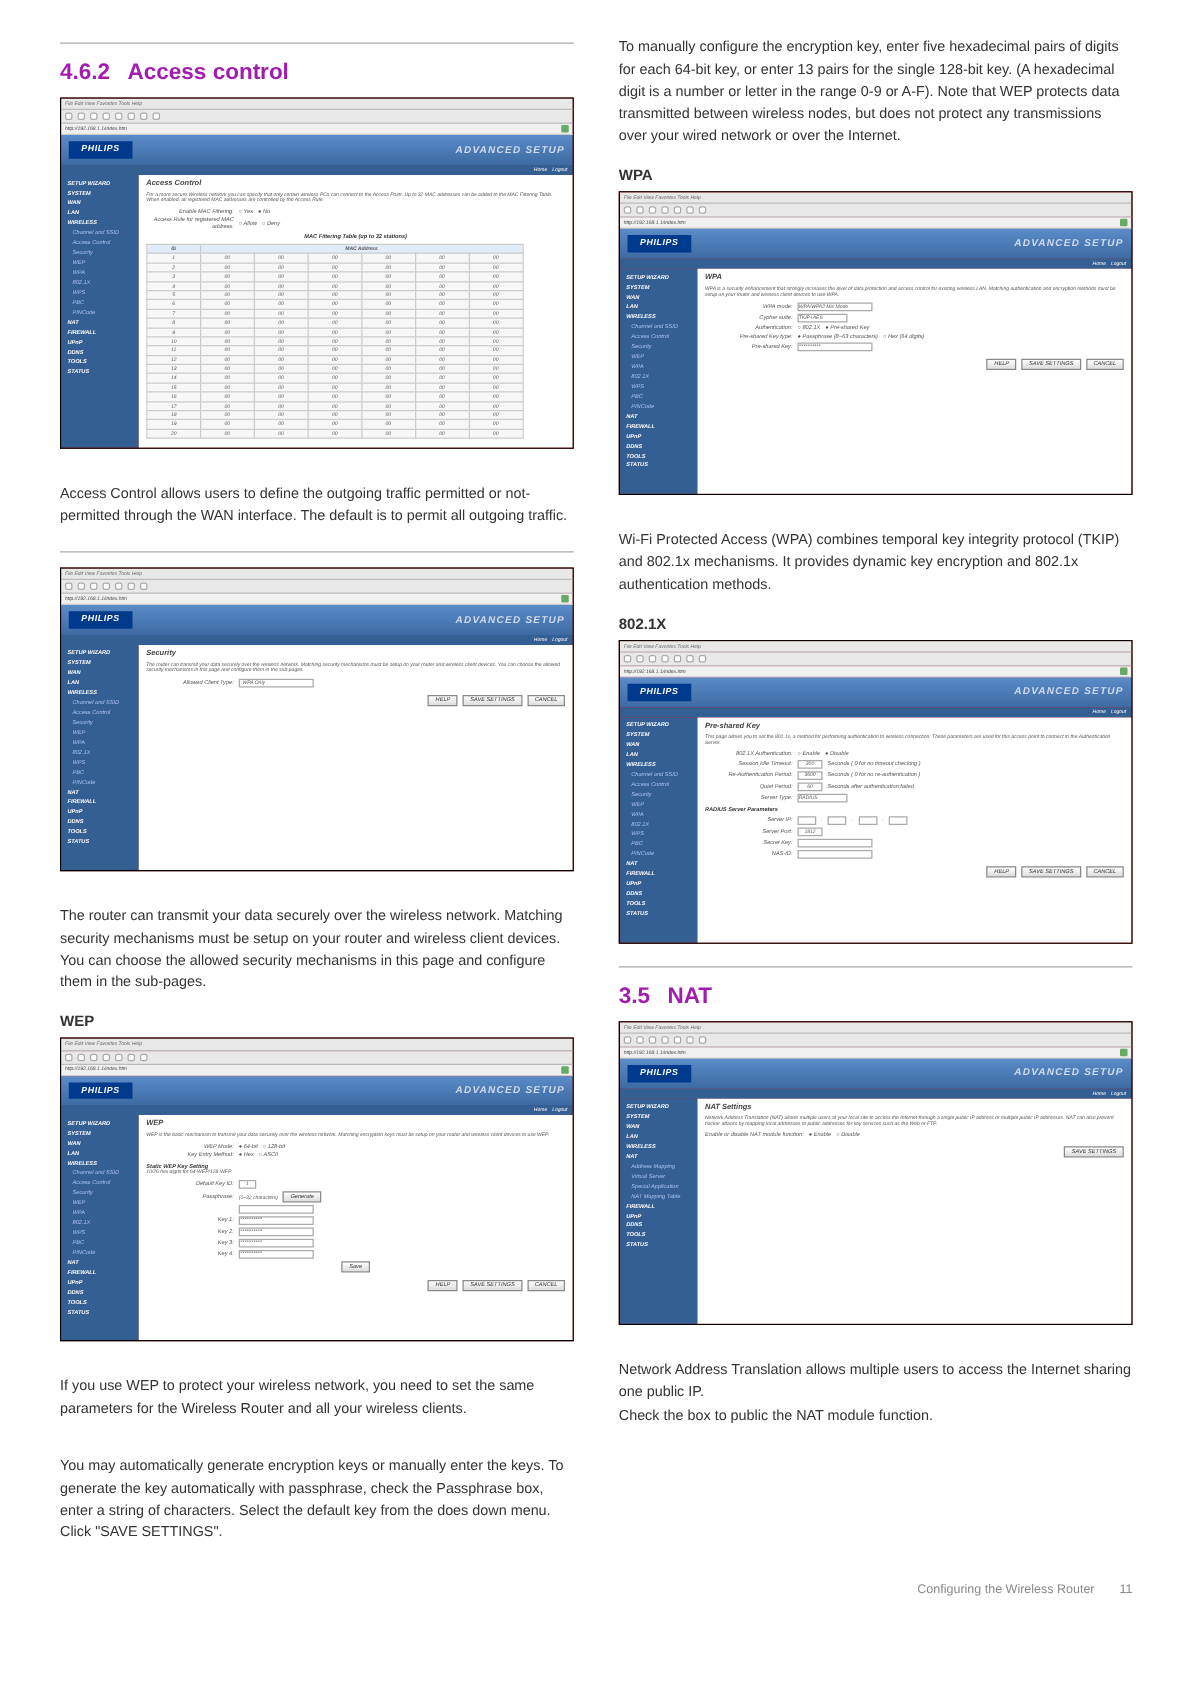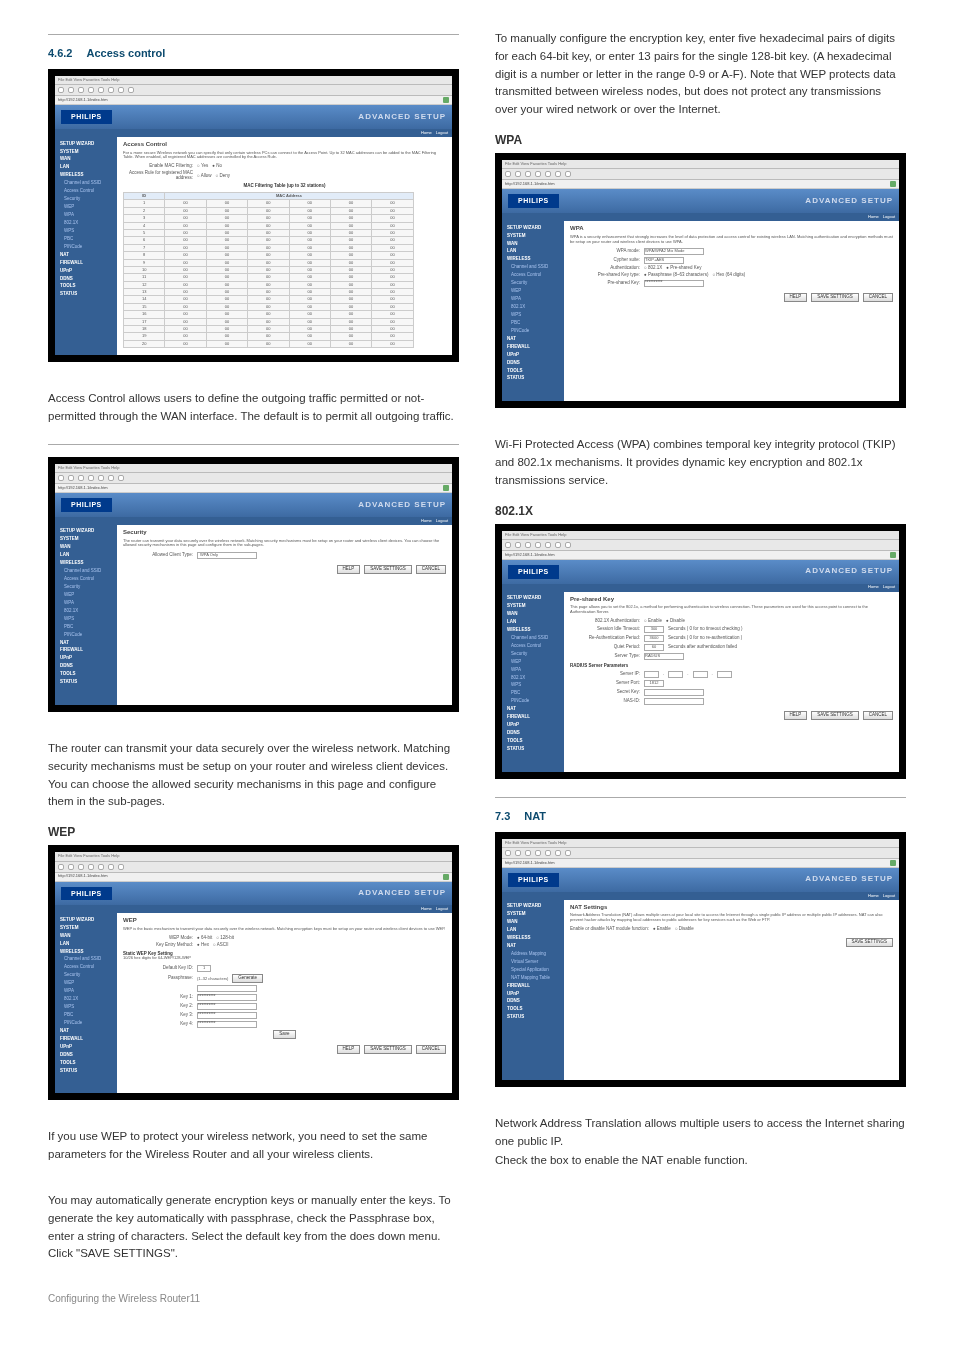--- a/index.html
+++ b/index.html
@@ -18,23 +18,23 @@
   .col {
     flex: 1;
     min-width: 0;
   }
   hr.section-rule {
     border: none;
     border-top: 1px solid #aaa;
     margin: 4px 0 12px 0;
   }
   .section-heading {
-    font-size: 11px;
+    font-size: 18px;
     font-weight: bold;
-    color: #0c4a6e;
+    color: #a21caf;
     margin-bottom: 10px;
   }
   .section-heading .num {
     margin-right: 14px;
   }
   .sub-label {
     font-size: 12px;
     font-weight: bold;
     margin-top: 14px;
     margin-bottom: 6px;
@@ -54,26 +54,27 @@
     font-weight: bold;
     font-size: 12px;
   }
   .note-text {
     font-size: 11.5px;
     line-height: 1.5;
     margin-top: 4px;
   }
   
   .screenshot {
-    border: 7px solid #000000;
+    border: 1px solid #000000;
     width: 100%;
     background: #b91c1c;
     font-size: 4.5px;
     line-height: 1.1;
     position: relative;
+    font-style: italic;
   }
   .ss-browserchrome {
     background: #e8e8e8;
     border-bottom: 1px solid #bbb;
     padding: 2px 3px;
     font-size: 4px;
     color: #666;
     display: flex;
     gap: 4px;
     align-items: center;
@@ -152,24 +153,25 @@
   .ss-btn {
     border: 1px solid #888;
     background: linear-gradient(#fefefe,#ddd);
     font-size: 4.5px;
     padding: 1px 5px;
     color:#333;
   }
   .ss-btnrow { display:flex; gap:4px; justify-content:flex-end; margin-top:6px; }
   .footer {
     display: flex;
-    justify-content: flex-start;
+    justify-content: flex-end;
     margin-top: 30px;
     font-size: 10px;
     color: #888;
+    gap: 20px;
   }
   svg.noteicon { width:13px; height:13px; }
 </style>
 </head>
 <body>
 
 <div class="two-col">
 
   <div class="col">
 
@@ -686,21 +688,21 @@
             </div>
           <div class="ss-btnrow">
             <span class="ss-btn">HELP</span>
             <span class="ss-btn">SAVE SETTINGS</span>
             <span class="ss-btn">CANCEL</span>
           </div>
         </div>
       </div>
     </div>
 
-    <p class="body-text">Wi-Fi Protected Access (WPA) combines temporal key integrity protocol (TKIP) and 802.1x mechanisms. It provides dynamic key encryption and 802.1x transmissions service.</p>
+    <p class="body-text">Wi-Fi Protected Access (WPA) combines temporal key integrity protocol (TKIP) and 802.1x mechanisms. It provides dynamic key encryption and 802.1x authentication methods.</p>
 
     <div class="sub-label">802.1X</div>
     <div class="screenshot">
       <div class="ss-browserchrome">File   Edit   View   Favorites   Tools   Help</div>
       <div class="ss-browserchrome">
         <span class="toolbaricon"></span>
           <span class="toolbaricon"></span>
           <span class="toolbaricon"></span>
           <span class="toolbaricon"></span>
           <span class="toolbaricon"></span>
@@ -790,21 +792,21 @@
             <span class="ss-btn">SAVE SETTINGS</span>
             <span class="ss-btn">CANCEL</span>
           </div>
         </div>
       </div>
     </div>
 
 
     <hr class="section-rule" style="margin-top:18px;">
     <div class="section-heading">
-      <span class="num">7.3</span><span>NAT</span>
+      <span class="num">3.5</span><span>NAT</span>
     </div>
 
     <div class="screenshot">
       <div class="ss-browserchrome">File   Edit   View   Favorites   Tools   Help</div>
       <div class="ss-browserchrome">
         <span class="toolbaricon"></span>
           <span class="toolbaricon"></span>
           <span class="toolbaricon"></span>
           <span class="toolbaricon"></span>
           <span class="toolbaricon"></span>
@@ -850,21 +852,21 @@
             <span>○ <span>Disable</span></span>
           </div>
           <div class="ss-btnrow">
             <span class="ss-btn">SAVE SETTINGS</span>
           </div>
         </div>
       </div>
     </div>
 
     <p class="body-text">Network Address Translation allows multiple users to access the Internet sharing one public IP.</p>
-    <p class="body-text" style="margin-top:2px;">Check the box to enable the NAT enable function.</p>
+    <p class="body-text" style="margin-top:2px;">Check the box to public the NAT module function.</p>
 
   </div>
 </div>
 
 <div class="footer">
   <span>Configuring the Wireless Router</span>
   <span>11</span>
 </div>
 
 </body></html>

